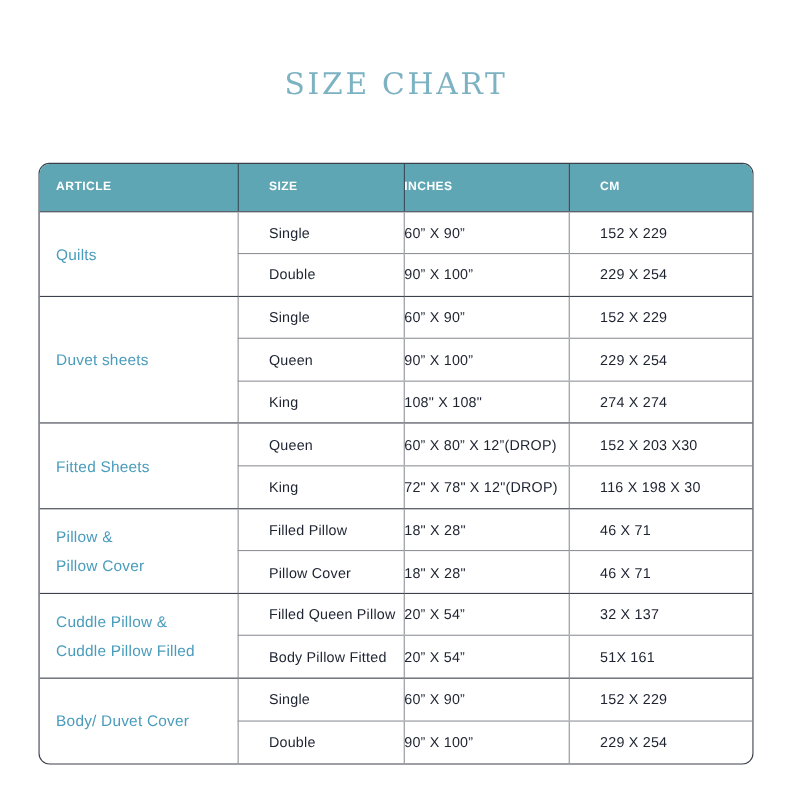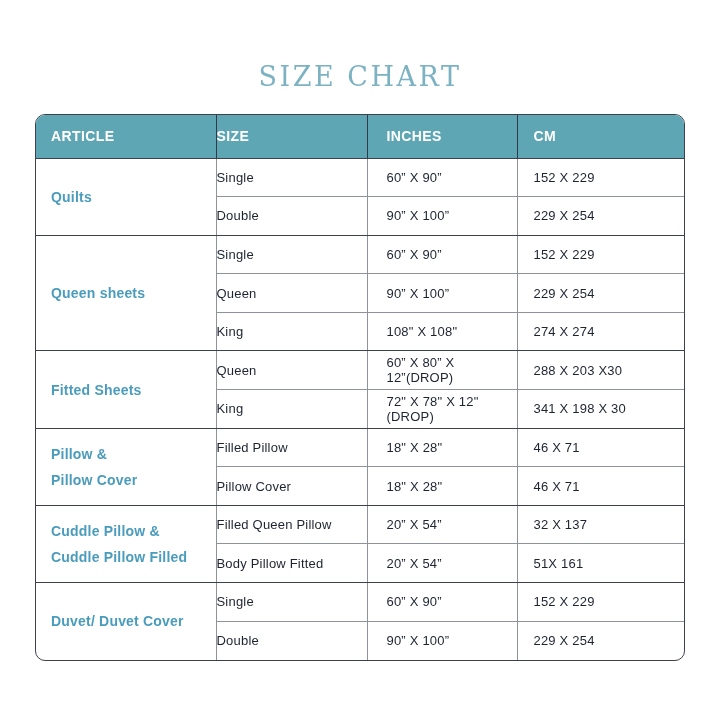--- a/index.html
+++ b/index.html
@@ -5,21 +5,21 @@
   * { margin: 0; padding: 0; box-sizing: border-box; }
   html, body { background: #ffffff; }
   body {
     width: 720px;
     height: 719px;
     font-family: "Liberation Sans", sans-serif;
     overflow: hidden;
   }
   .title {
     margin-top: 60px;
-    margin-bottom: 20px;
+    margin-bottom: 54px;
     text-align: center;
     font-family: "DejaVu Serif", "Liberation Serif", serif;
     font-size: 27px;
     font-weight: 500;
     letter-spacing: 2.5px;
     color: var(--title-color, #7cb2c2);
     line-height: 34px;
   }
   .table-wrap {
     width: 650px;
@@ -35,46 +35,46 @@
   }
   col.c-article { width: 180px; }
   col.c-size    { width: 151px; }
   col.c-inches  { width: 150px; }
   col.c-cm      { width: 169px; }
 
   thead tr { height: 43px; }
   th {
     background: var(--header-bg, #5fa6b4);
     color: #ffffff;
-    font-size: 14px;
+    font-size: 11px;
     font-weight: 700;
     letter-spacing: 0.4px;
     text-align: left;
     vertical-align: middle;
     border-bottom: 1.5px solid #3d414c;
   }
   th.size, th.inches, th.cm { border-left: 1.5px solid #333a47; }
 
   tbody tr { height: 38.6px; }
   td {
     vertical-align: middle;
     font-size: 13px;
     color: #1d2330;
     letter-spacing: 0.2px;
   }
   td.size, td.inches, td.cm { border-left: 1.5px solid #8f9298; }
 
   th.article, td.article { padding-left: 15px; }
-  th.size,    td.size    { }
-  th.inches,  td.inches  { padding-left: 19px; }
-  th.cm,      td.cm      { padding-left: 16px; }
+  th.size,    td.size    { padding-left: 28px; }
+  th.inches,  td.inches  { }
+  th.cm,      td.cm      { padding-left: 28px; }
 
   td.article {
     color: var(--article-color, #4a9cbc);
-    font-weight: 700;
+    font-weight: 400;
     font-size: 14px;
   }
   .article-line { line-height: 26px; }
 
   .inner-b { border-bottom: 1px solid #8f9298; margin-top: 28px; }
   .group-b { border-bottom: 1.5px solid #3d414c; }
   .final-b { border-bottom: none; }
 </style>
 </head>
 <body>
@@ -107,21 +107,21 @@
             <td class="inches inner-b">60” X 90”</td>
             <td class="cm inner-b">152 X 229</td>
           </tr>
           <tr>
             <td class="size group-b">Double</td>
             <td class="inches group-b">90” X 100”</td>
             <td class="cm group-b">229 X 254</td>
           </tr>
           <tr>
             <td class="article group-b" rowspan="3">
-              <div class="article-line">Queen sheets</div>
+              <div class="article-line">Duvet sheets</div>
             </td>
             <td class="size inner-b">Single</td>
             <td class="inches inner-b">60” X 90”</td>
             <td class="cm inner-b">152 X 229</td>
           </tr>
           <tr>
             <td class="size inner-b">Queen</td>
             <td class="inches inner-b">90” X 100”</td>
             <td class="cm inner-b">229 X 254</td>
           </tr>
@@ -129,26 +129,26 @@
             <td class="size group-b">King</td>
             <td class="inches group-b">108" X 108"</td>
             <td class="cm group-b">274 X 274</td>
           </tr>
           <tr>
             <td class="article group-b" rowspan="2">
               <div class="article-line">Fitted Sheets</div>
             </td>
             <td class="size inner-b">Queen</td>
             <td class="inches inner-b">60” X 80” X 12”(DROP)</td>
-            <td class="cm inner-b">288 X 203 X30</td>
+            <td class="cm inner-b">152 X 203 X30</td>
           </tr>
           <tr>
             <td class="size group-b">King</td>
             <td class="inches group-b">72" X 78" X 12"(DROP)</td>
-            <td class="cm group-b">341 X 198 X 30</td>
+            <td class="cm group-b">116 X 198 X 30</td>
           </tr>
           <tr>
             <td class="article group-b" rowspan="2">
               <div class="article-line">Pillow &amp;</div>
               <div class="article-line">Pillow Cover</div>
             </td>
             <td class="size inner-b">Filled Pillow</td>
             <td class="inches inner-b">18" X 28"</td>
             <td class="cm inner-b">46 X 71</td>
           </tr>
@@ -166,21 +166,21 @@
             <td class="inches inner-b">20” X 54”</td>
             <td class="cm inner-b">32 X 137</td>
           </tr>
           <tr>
             <td class="size group-b">Body Pillow Fitted</td>
             <td class="inches group-b">20” X 54”</td>
             <td class="cm group-b">51X 161</td>
           </tr>
           <tr>
             <td class="article final-b" rowspan="2">
-              <div class="article-line">Duvet/ Duvet Cover</div>
+              <div class="article-line">Body/ Duvet Cover</div>
             </td>
             <td class="size inner-b">Single</td>
             <td class="inches inner-b">60” X 90”</td>
             <td class="cm inner-b">152 X 229</td>
           </tr>
           <tr>
             <td class="size final-b">Double</td>
             <td class="inches final-b">90” X 100”</td>
             <td class="cm final-b">229 X 254</td>
           </tr>

